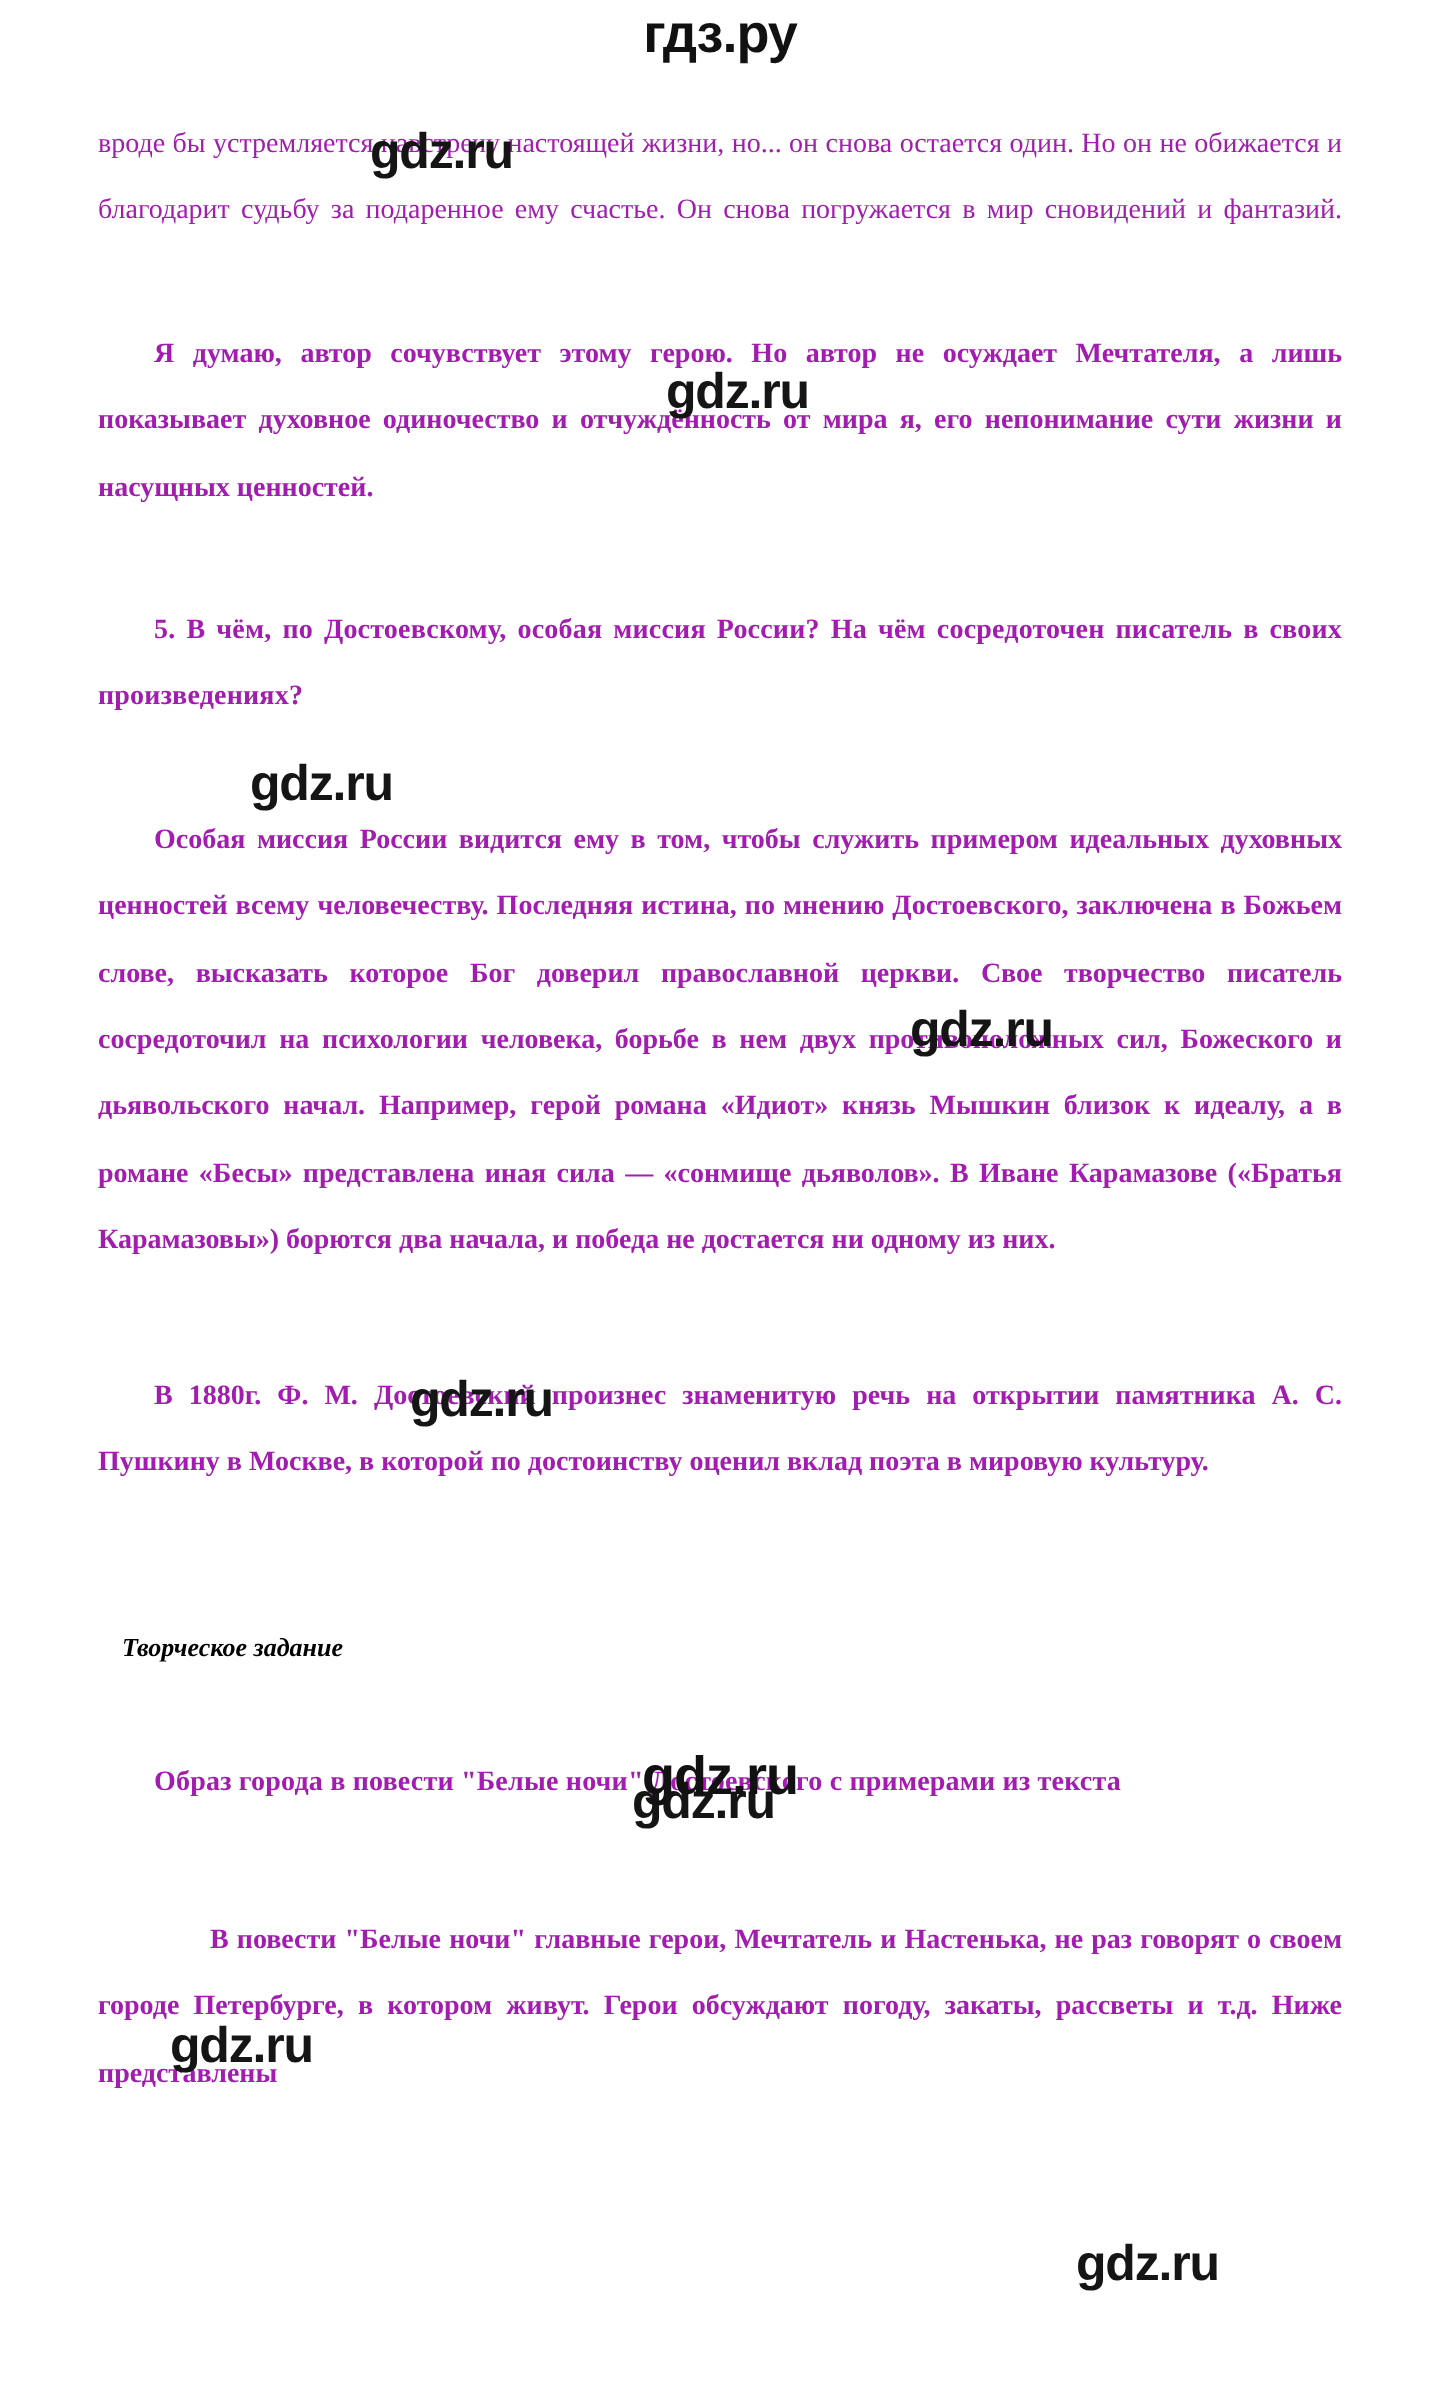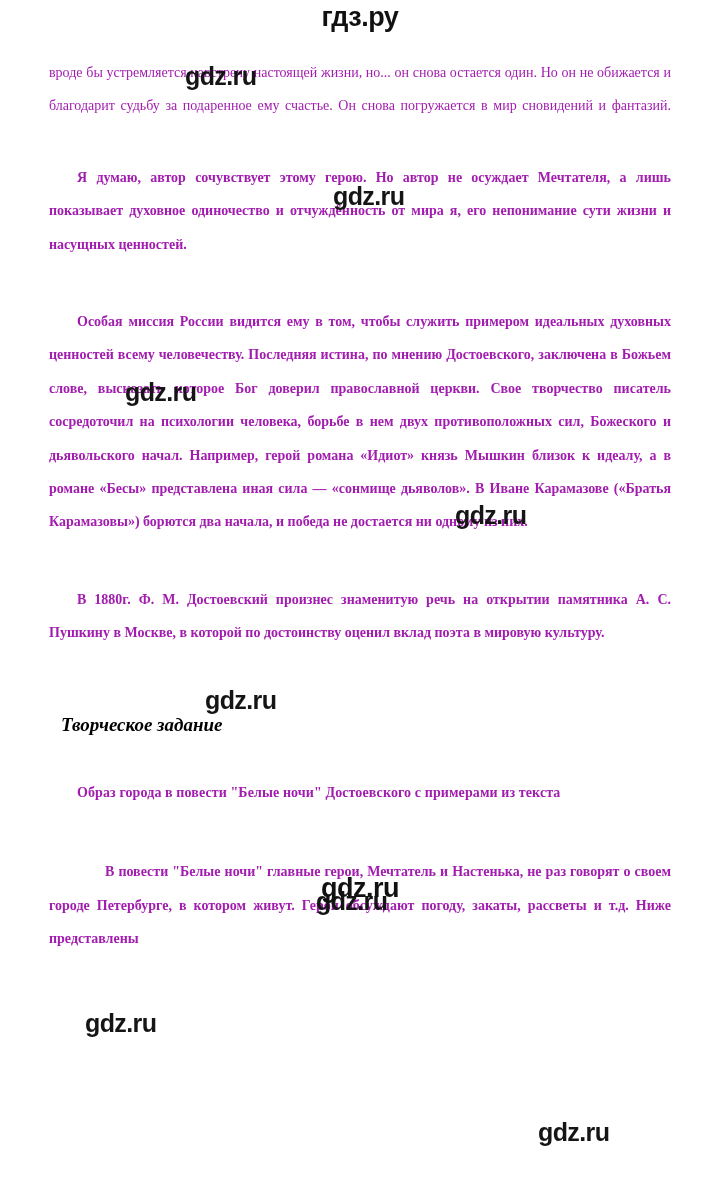--- a/index.html
+++ b/index.html
@@ -77,21 +77,21 @@
     font-weight: bold;
     letter-spacing: 0.1px;
   }
 
   .spacer-sm { height: 6px; }
   .spacer-md { height: 14px; }
   .spacer-lg { height: 44px; }
 
   .creative-title {
     margin: 0;
-    font-size: 19px;
+    font-size: 13px;
     font-style: italic;
     font-weight: bold;
     text-indent: 28px;
     line-height: 30px;
   }
 
   
   .jfull { text-align-last: justify; }
   .jnorm { text-align-last: left; font-weight: bold; }
 
@@ -118,20 +118,21 @@
   <div class="content">
 
     <p class="para jfull" id="p1" style="text-align-last: justify;">вроде бы устремляется навстречу настоящей жизни, но... он снова остается один. Но он не обижается и благодарит судьбу за подаренное ему счастье. Он снова погружается в мир сновидений и фантазий.</p>
 
     <div class="spacer-sm"></div>
 
     <p class="para indent jnorm" id="p2">Я думаю, автор сочувствует этому герою. Но автор не осуждает Мечтателя, а лишь показывает духовное одиночество и отчуждённость от мира я, его непонимание сути жизни и насущных ценностей.</p>
 
     <div class="spacer-sm"></div>
 
+    <p class="para indent bold jnorm" id="p3">5. В чём, по Достоевскому, особая миссия России? На чём сосредоточен писатель в своих произведениях?</p>
 
     <div class="spacer-sm"></div>
 
     <p class="para indent jnorm" id="p4">Особая миссия России видится ему в том, чтобы служить примером идеальных духовных ценностей всему человечеству. Последняя истина, по мнению Достоевского, заключена в Божьем слове, высказать которое Бог доверил православной церкви. Свое творчество писатель сосредоточил на психологии человека, борьбе в нем двух противоположных сил, Божеского и дьявольского начал. Например, герой романа «Идиот» князь Мышкин близок к идеалу, а в романе «Бесы» представлена иная сила — «сонмище дьяволов». В Иване Карамазове («Братья Карамазовы») борются два начала, и победа не достается ни одному из них.</p>
 
     <div class="spacer-sm"></div>
 
 
     <div class="spacer-sm"></div>
 

